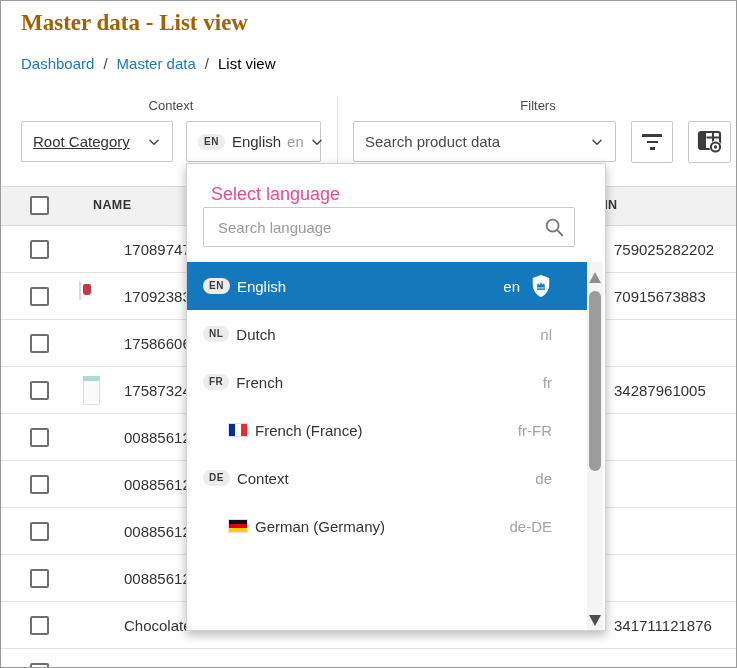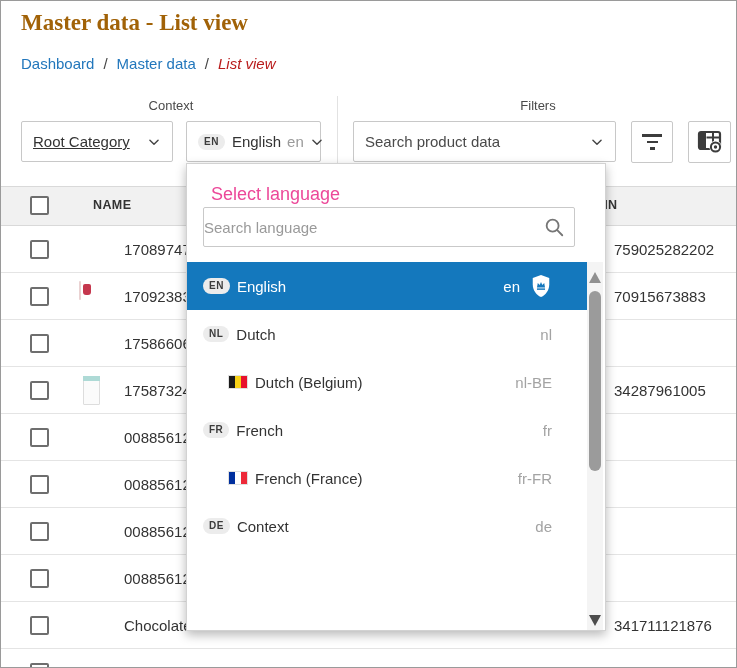--- a/index.html
+++ b/index.html
@@ -9,21 +9,21 @@
     border:1px solid #9a9a9a;
     font-family:"Liberation Sans", sans-serif; color:#333;
   }
   .abs { position:absolute; }
 
   
   .page-title { left:20px; top:9px; font-family:"Liberation Serif", serif; font-size:23px; font-weight:600; color:#a16207; }
   .breadcrumb { left:20px; top:54px; font-size:15px; display:flex; gap:9px; align-items:center; }
   .breadcrumb a { color:#2277bc; text-decoration:none; cursor:pointer; }
   .breadcrumb .sep { color:#444; }
-  .breadcrumb .current { color:#b91c1c;font-style:italic; }
+  .breadcrumb .current { color:#000000; }
 
   
   .group-label { top:97px; font-size:13px; color:#4a4a4a; text-align:center; }
   .ctx-label { left:20px; width:300px; }
   .flt-label { left:352px; width:370px; }
   .select-box {
     top:120px; height:41px; background:#fff; border:1px solid #c8c8c8; border-radius:2px;
     display:flex; align-items:center; padding:0 11px; font-size:15px; color:#333; cursor:pointer;
   }
   .sel-cat { left:20px; width:152px;text-decoration:underline; }
@@ -66,21 +66,21 @@
   .img-tube { width:17px; height:29px; margin-left:4px; background:#fbfbfb; border:1px solid #ddd; border-radius:1px; position:relative; }
   .img-tube:before { content:""; position:absolute; left:-1px; top:-1px; right:-1px; height:5px; background:#aedad6; }
 
   
   .panel {
     left:185px; top:162px; width:420px; height:468px; background:#fff;
     border:1px solid #d2d2d2; box-shadow:0 4px 10px rgba(0,0,0,.28); z-index:10; overflow:hidden;
   }
   .panel-title { position:absolute; left:16px; top:20px; font-size:18px; color:#ec4899;margin-left:8px; }
   .lang-search { position:absolute; left:16px; top:43px; width:372px; height:40px;
-    border:1px solid #c9c9c9; border-radius:2px; padding:0 40px 0 0; font-size:15px; color:#333;
+    border:1px solid #c9c9c9; border-radius:2px; padding:0 40px 0 14px; font-size:15px; color:#333;
     font-family:"Liberation Sans", sans-serif; outline:none; }
   .lang-search::placeholder { color:#9a9a9a; }
   .mag { position:absolute; left:356px; top:52px; width:22px; height:22px; }
   .lang-list { position:absolute; left:0; top:98px; width:400px; }
   .lang-row { position:relative; height:48px; display:flex; align-items:center; padding:0 35px 0 16px; cursor:pointer; }
   .lang-row .lbl { font-size:15px; color:#333; }
   .lang-row .code { margin-left:auto; font-size:15px; color:#a3a3a3; }
   .lang-row.selected { background:#1478bd; }
   .lang-row.selected .lbl, .lang-row.selected .code { color:#fff; }
   .lang-row.indent { padding-left:41px; }
@@ -238,29 +238,20 @@
         <rect x="7.6" y="15.6" width="8.8" height="1.6" fill="#1478bd"></rect>
       </svg>
     </div>
 
     <div class="lang-row">
       <span class="lang-badge">NL</span>
       <span class="lbl">Dutch</span>
       <span class="code">nl</span>
     </div>
 
-    <div class="lang-row indent">
-      <span class="flag flag-be">
-          <i></i>
-          <i></i>
-          <i></i>
-        </span>
-      <span class="lbl">Dutch (Belgium)</span>
-      <span class="code">nl-BE</span>
-    </div>
 
     <div class="lang-row">
       <span class="lang-badge">FR</span>
       <span class="lbl">French</span>
       <span class="code">fr</span>
     </div>
 
 
     <div class="lang-row indent">
       <span class="flag flag-fr">
@@ -271,20 +262,29 @@
       <span class="lbl">French (France)</span>
       <span class="code">fr-FR</span>
     </div>
 
     <div class="lang-row">
       <span class="lang-badge">DE</span>
       <span class="lbl">Context</span>
       <span class="code">de</span>
     </div>
 
+    <div class="lang-row indent">
+      <span class="flag flag-de">
+          <i></i>
+          <i></i>
+          <i></i>
+        </span>
+      <span class="lbl">German (Germany)</span>
+      <span class="code">de-DE</span>
+    </div>
 
   </div>
 
   <div class="sb-track"></div>
   <div class="sb-up"></div>
   <div class="sb-thumb"></div>
   <div class="sb-down"></div>
 </div>
 
 </body></html>

